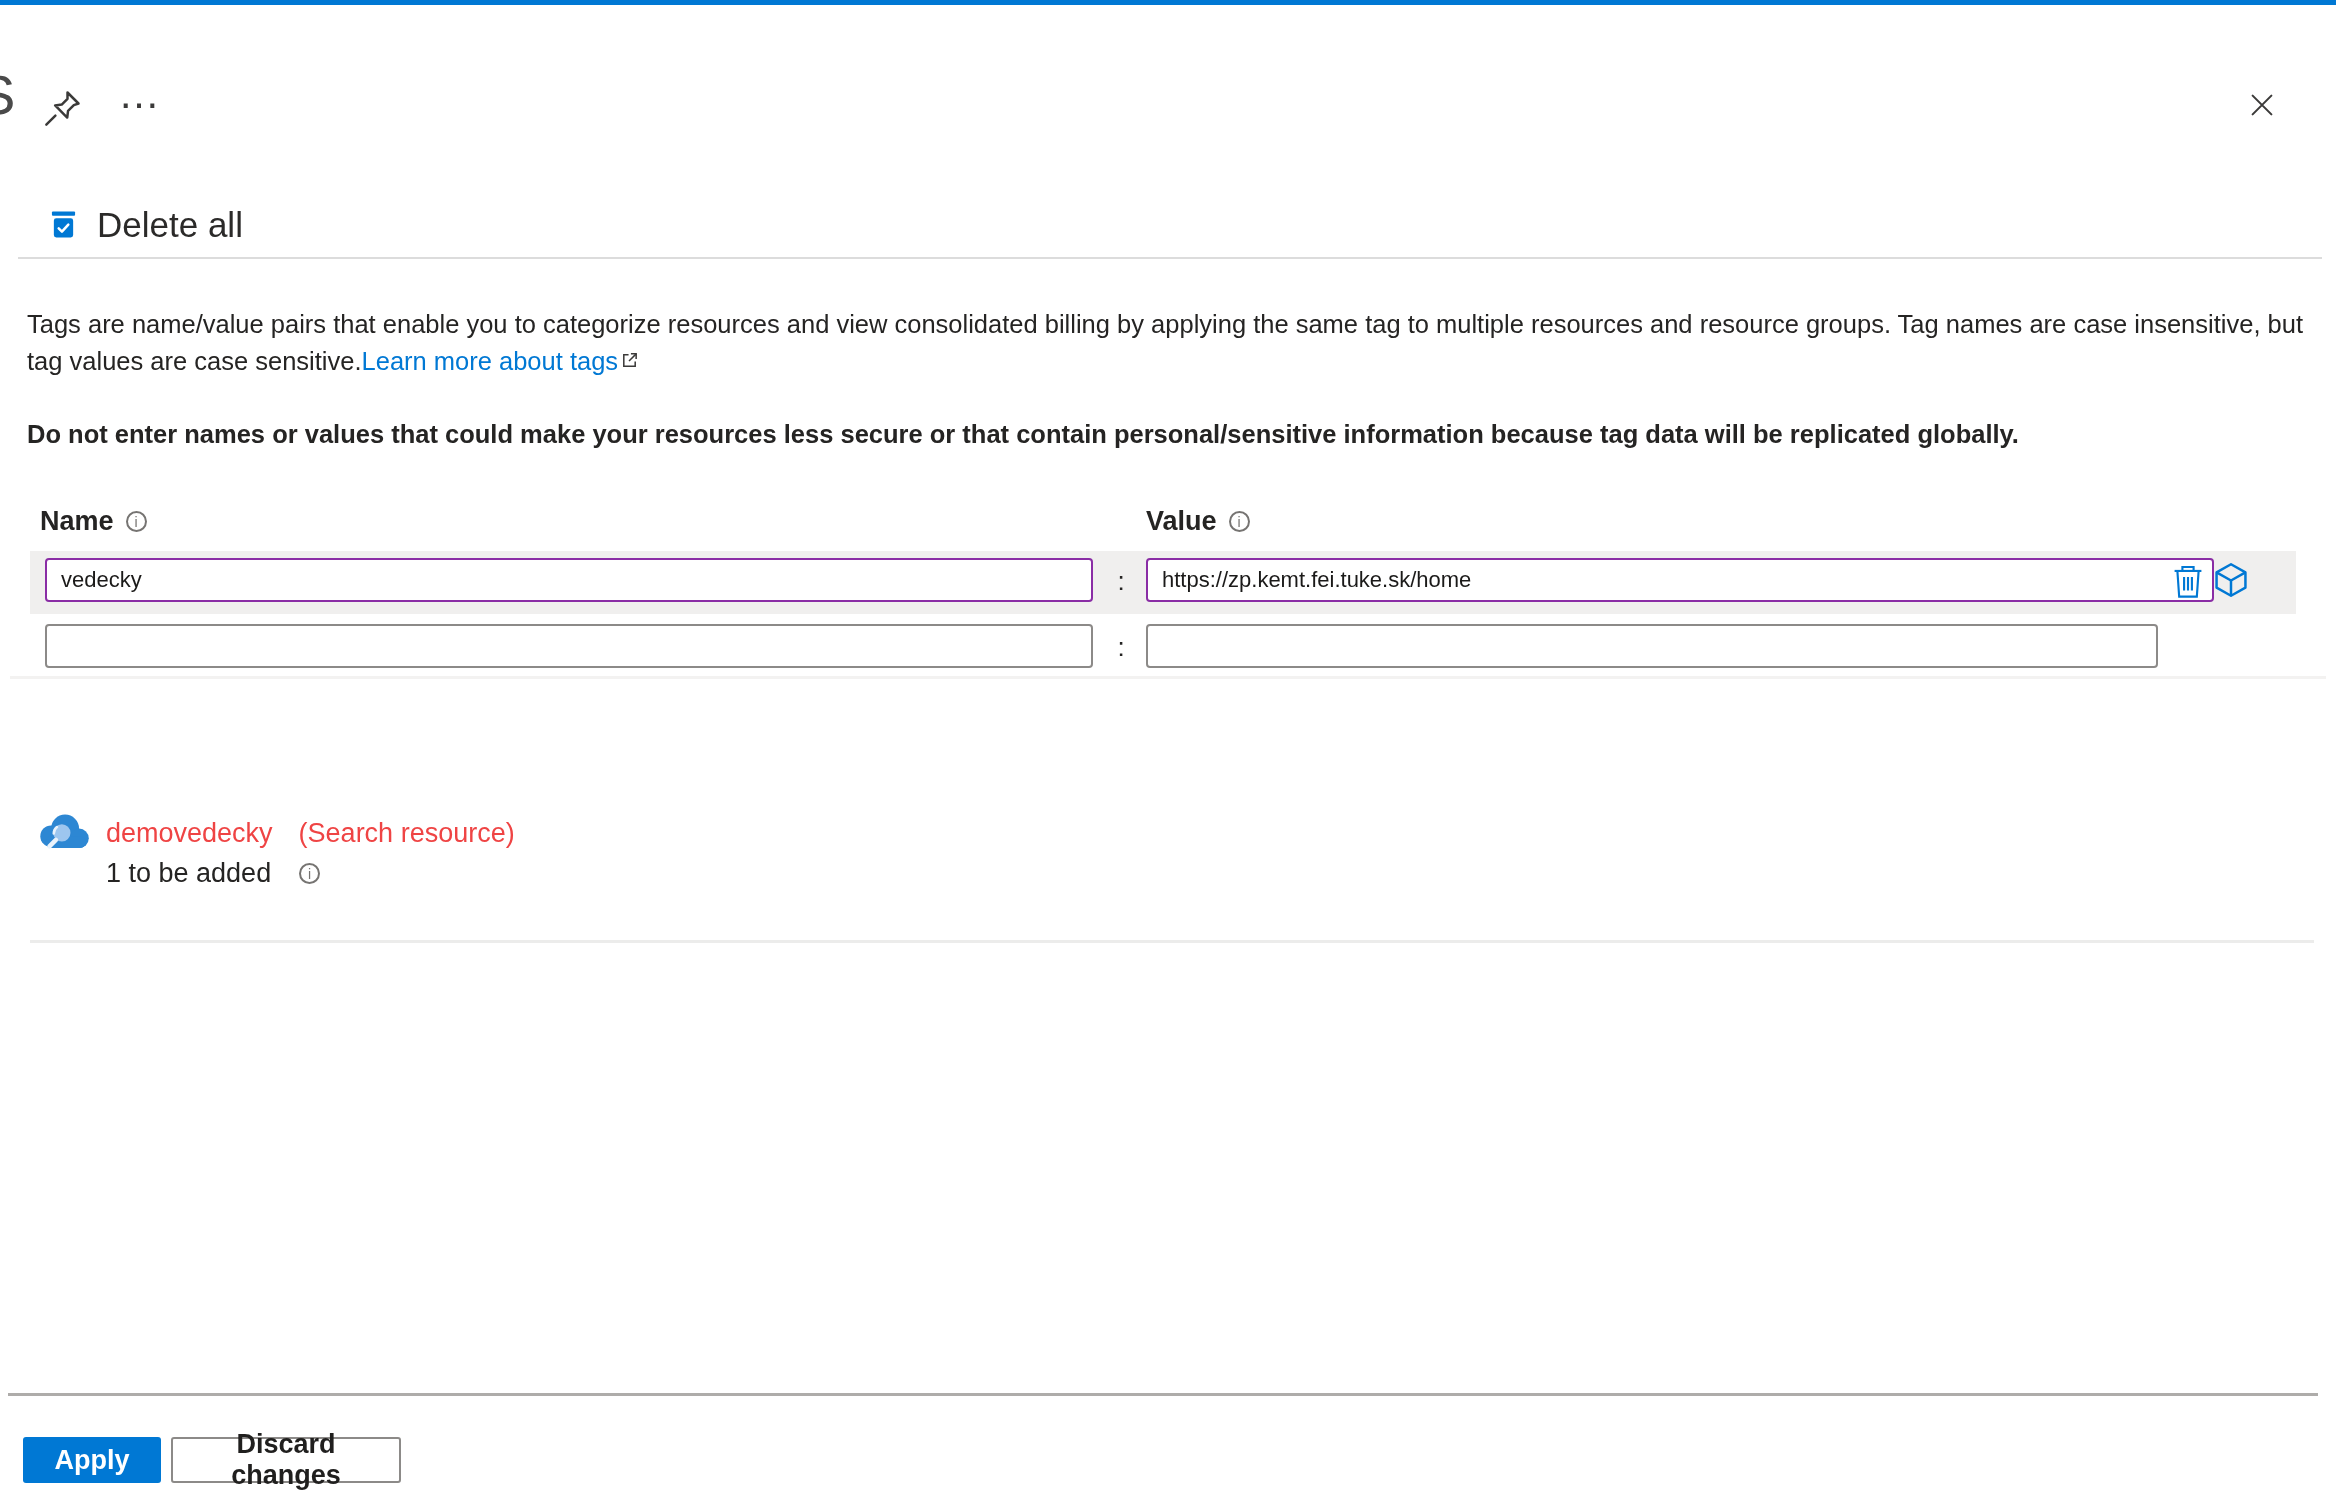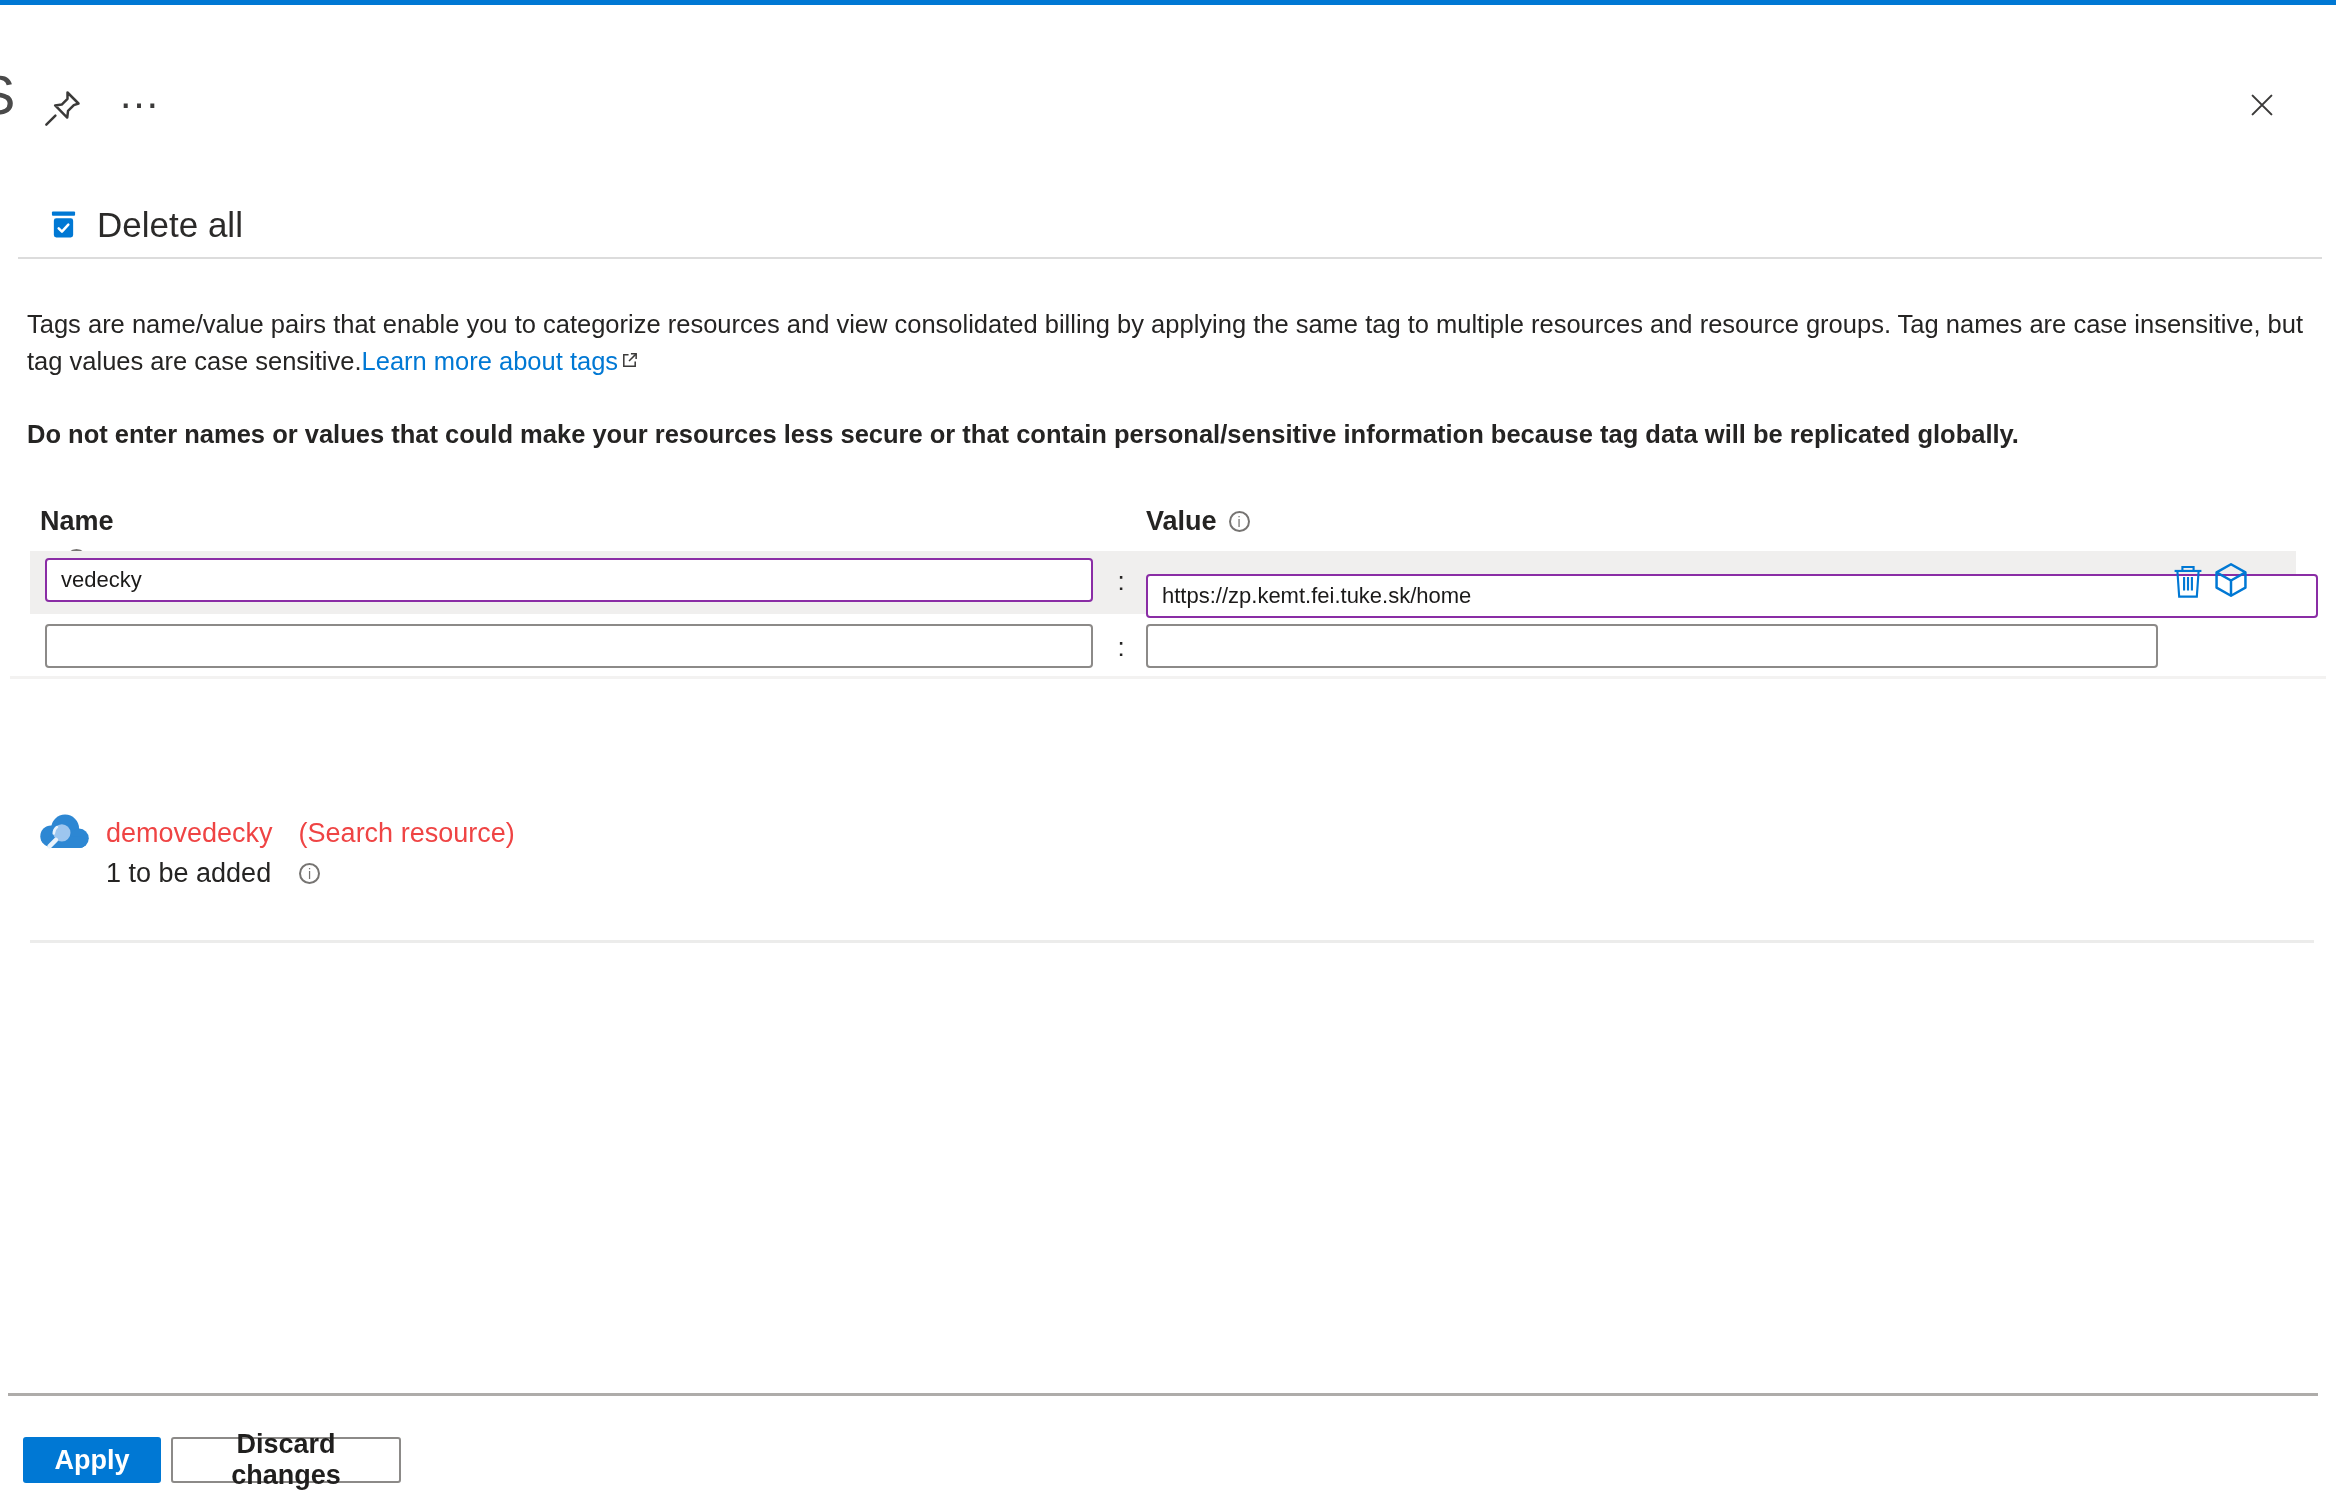--- a/index.html
+++ b/index.html
@@ -25,31 +25,31 @@
   .divider-1{left:18px;top:257px;width:2304px;height:2px;}
 
   
   .desc{left:27px;top:306px;width:2302px;font-size:25.5px;line-height:37px;color:#252423;}
   .desc a{color:#0078d4;text-decoration:none;cursor:pointer;margin-top:40px;}
   .ext-ico{display:inline-block;vertical-align:baseline;margin-left:2px;}
   .warning{left:27px;top:416px;width:2302px;font-size:25.5px;line-height:36px;font-weight:bold;color:#252423;}
 
   
   .col-header{top:506px;display:flex;align-items:center;gap:12px;font-size:27px;font-weight:bold;color:#252423;}
-  .name-header{left:40px;flex-direction:column;}
+  .name-header{left:40px;}
   .value-header{left:1146px;}
   .info-ico{display:inline-flex;align-items:center;justify-content:center;width:21px;height:21px;border:2px solid #767472;border-radius:50%;font-size:14px;line-height:1;color:#767472;font-weight:normal;cursor:pointer;box-sizing:border-box;}
 
   
   .row-highlight{left:30px;top:551px;width:2266px;height:63px;background:#f0efee;}
   .tag-input{height:44px;box-sizing:border-box;border-radius:4px;padding:0 14px;font-size:22px;font-family:inherit;color:#1b1a19;background:#fff;outline:none;}
   .mod{border:2px solid #8a2da5;}
   .plain{border:2px solid #8c8a88;}
   .name-in-1{left:45px;top:558px;width:1048px;}
-  .val-in-1{left:1146px;top:558px;width:1172px;margin-top:16px;}
+  .val-in-1{left:1146px;top:558px;width:1068px;}
   .name-in-2{left:45px;top:624px;width:1048px;}
   .val-in-2{left:1146px;top:624px;width:1012px;}
   .colon{width:22px;text-align:center;font-size:26px;color:#252423;}
   .colon-1{left:1110px;top:566px;}
   .colon-2{left:1110px;top:632px;}
   .trash-btn{left:2168px;top:562px;width:40px;height:40px;}
   .cube-btn{left:2208px;top:558px;width:46px;height:46px;}
   .faint-line{left:10px;top:676px;width:2316px;height:3px;background:#f3f2f1;}
 
   

